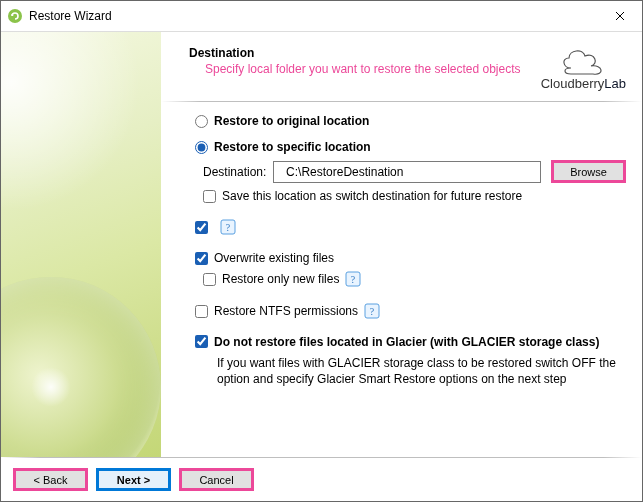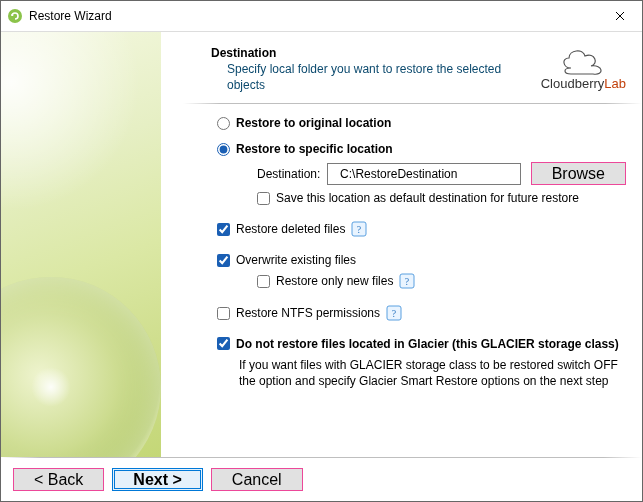--- a/index.html
+++ b/index.html
@@ -47,21 +47,20 @@
     display: flex;
     flex-direction: column;
     position: relative;
     min-height: 0;
   }
   .body {
     flex: 1;
     display: flex;
     min-height: 0;
     position: relative;
-    gap: 22px;
   }
   .sidebar {
     width: 160px;
     position: relative;
     background: linear-gradient(160deg, #f4f8e0 0%, #e6efc4 30%, #dbe8a5 55%, #d0df8f 75%, #c4d777 100%);
     overflow: hidden;
   }
   .sidebar::before, .sidebar::after {
     content: "";
     position: absolute;
@@ -95,62 +94,62 @@
     flex-direction: column;
     min-width: 0;
   }
 
   .header-row {
     display: flex;
     align-items: flex-start;
   }
   .header-text { flex: 1; padding-right: 8px; }
   .header-title { font-weight: bold; font-size: 12px; }
-  .header-subtitle { margin-left: 16px; margin-top: 2px; color: #0c4a6e; line-height: 1.3; }
+  .header-subtitle { margin-left: 16px; margin-top: 2px; color: #ec4899; line-height: 1.3; }
   .logo-block { text-align: center; }
   .logo-block .cloud svg { display: block; margin: 0 auto; }
   .logo-brand { font-size: 13px; color: #333; }
-  .logo-brand .lab { font-weight: 300; color: #c2410c; }
+  .logo-brand .lab { font-weight: 300; color: #0f172a; }
 
   .separator {
     height: 1px;
     background: linear-gradient(to right, rgba(0,0,0,0) 0%, rgba(0,0,0,0.25) 8%, rgba(0,0,0,0.25) 92%, rgba(0,0,0,0) 100%);
     margin: 10px -16px 12px -28px;
   }
 
   .options { padding-left: 6px; font-size: 12px; }
   .optrow { display: flex; align-items: center; margin-bottom: 6px; }
   .optrow.bold label, .bold { font-weight: bold; }
   .optrow label { cursor: pointer; }
   input[type=radio], input[type=checkbox] {
     width: 13px; height: 13px; margin: 0 6px 0 0; vertical-align: middle;
     accent-color: #1a5fb4;
   }
-  .indent1 { margin-left: 40px; }
+  .indent1 { margin-left: 8px; }
 
   .dest-row { display: flex; align-items: center; margin: 4px 0 6px 0; }
   .dest-input {
     flex: 1;
     height: 22px;
     border: 1px solid #7a7a7a;
     padding: 0 12px;
     font-family: inherit;
     font-size: 12px;
     box-sizing: border-box;
     margin-right: 10px;
     min-width: 0;
   }
   .btn {
     height: 23px;
     min-width: 75px;
-    padding: 0 20px;
-    border: 1px solid #ec4899;
+    padding: 0 8px;
+    border: 3px solid #ec4899;
     background: #e1e1e1;
     font-family: inherit;
-    font-size: 16px;
+    font-size: 11px;
     box-sizing: border-box;
     cursor: pointer;
   }
   .btn.default { border-color: #0078d7; background: #e5f1fb; outline: 1px solid #0078d7; outline-offset: -3px; font-weight: bold; }
 
   .help-icon {
     display: inline-flex;
     width: 16px; height: 16px;
     margin-left: 6px;
     vertical-align: middle;
@@ -238,29 +237,28 @@
           </div>
 
           <div class="indent1">
             <div class="dest-row">
               <span>Destination:</span>&nbsp;&nbsp;
               <input type="text" class="dest-input" value="C:\RestoreDestination" style="">
               <button class="btn">Browse</button>
             </div>
             <div class="optrow indent0" style="margin-left:0">
               <input type="checkbox" id="c_save" style="">
-              <label for="c_save">Save this location as default destination for future restore</label>
+              <label for="c_save">Save this location as switch destination for future restore</label>
             </div>
           </div>
 
           <div class="spacer-md"></div>
 
           <div class="optrow">
             <input type="checkbox" id="c_del" checked="" style="">
-            <label for="c_del">Restore deleted files</label>
             <span class="help-icon">
               <svg width="16" height="16" viewBox="0 0 16 16">
                   <rect x="1" y="1" width="14" height="14" rx="2" fill="#e9f4ff" stroke="#5aa0e0"></rect>
                   <text x="8" y="12" text-anchor="middle" font-size="10" fill="#2e77c0" font-family="Segoe UI">?</text>
                 </svg>
             </span>
           </div>
 
           <div class="spacer-md"></div>
 
@@ -289,21 +287,21 @@
                   <rect x="1" y="1" width="14" height="14" rx="2" fill="#e9f4ff" stroke="#5aa0e0"></rect>
                   <text x="8" y="12" text-anchor="middle" font-size="10" fill="#2e77c0" font-family="Segoe UI">?</text>
                 </svg>
             </span>
           </div>
 
           <div class="spacer-md"></div>
 
           <div class="optrow bold" style="align-items:flex-start">
             <input type="checkbox" id="c_gl" checked="" style="">
-            <label for="c_gl">Do not restore files located in Glacier (this GLACIER storage class)</label>
+            <label for="c_gl">Do not restore files located in Glacier (with GLACIER storage class)</label>
           </div>
           <div class="glacier-note">If you want files with GLACIER storage class to be restored switch OFF the option and specify Glacier Smart Restore options on the next step</div>
         </div>
 
       </div>
     </div>
 
     <div class="footer-sep"></div>
     <div class="footer">
       <button class="btn">&lt; Back</button>

